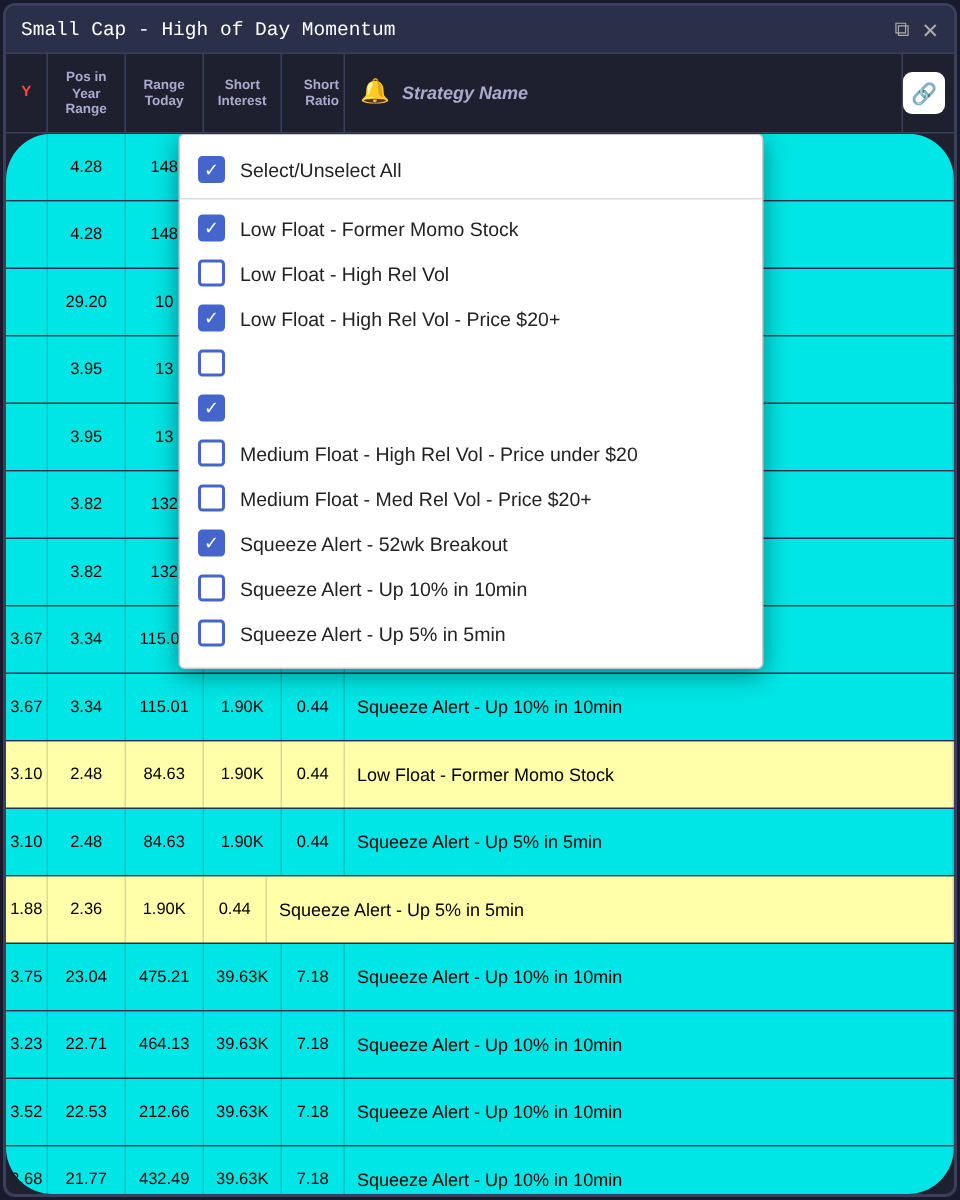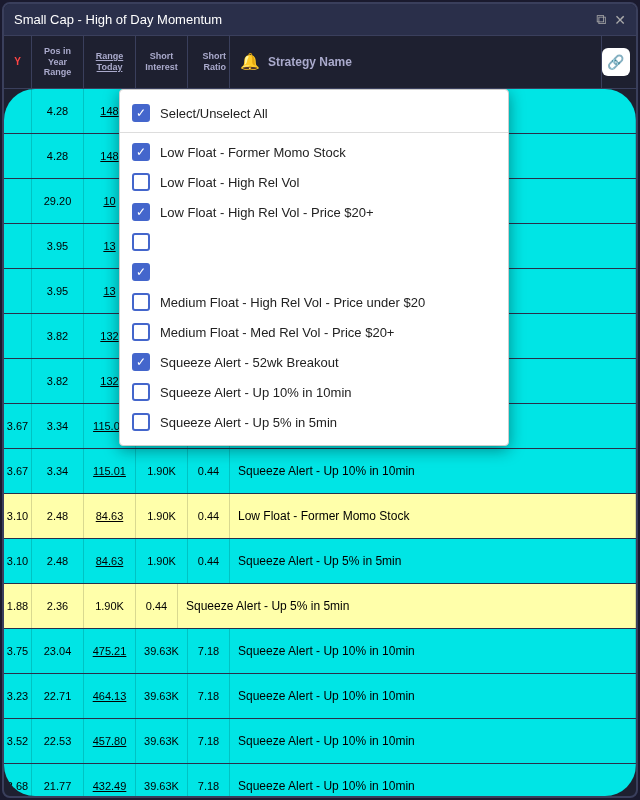--- a/index.html
+++ b/index.html
@@ -30,20 +30,21 @@
       display: flex;
       align-items: center;
       justify-content: space-between;
       border-bottom: 1px solid #3a3f5c;
       min-height: 32px;
     }
     .title-text {
       color: #ffffff;
       font-size: 13px;
       font-weight: 500;
+      font-family: Liberation Mono, monospace;
     }
     .title-buttons {
       display: flex;
       gap: 8px;
     }
     .title-btn {
       color: #aaaaaa;
       cursor: pointer;
       font-size: 14px;
       background: none;
@@ -65,34 +66,34 @@
       padding: 2px 3px;
       border-right: 1px solid #3a3f5c;
       line-height: 1.2;
       display: flex;
       align-items: center;
       justify-content: center;
       height: 52px;
     }
     .col-y { width: 28px; min-width: 28px; }
     .col-pos { width: 52px; min-width: 52px; }
-    .col-range { width: 52px; min-width: 52px; text-decoration: underline; }
+    .col-range { width: 52px; min-width: 52px; }
     .col-si { width: 52px; min-width: 52px; }
     .col-sr { width: 42px; min-width: 42px; }
     .col-strategy {
       flex: 1;
       display: flex;
       align-items: center;
       justify-content: flex-start;
       padding-left: 10px;
       gap: 8px;
       position: relative;
     }
     .bell-icon { font-size: 16px; color: #aaaacc; }
-    .strategy-label { color: #aaaacc; font-size: 12px; font-weight: 600; }
+    .strategy-label { color: #aaaacc; font-size: 12px; font-weight: 600; font-style: italic; }
     .link-btn {
       background: #ffffff;
       border: none;
       border-radius: 6px;
       width: 28px;
       height: 28px;
       display: flex;
       align-items: center;
       justify-content: center;
       cursor: pointer;
@@ -322,21 +323,21 @@
         <div class="cell col-y">3.23</div>
         <div class="cell col-pos">22.71</div>
         <div class="cell col-range">464.13</div>
         <div class="cell col-si">39.63K</div>
         <div class="cell col-sr">7.18</div>
         <div class="cell cell-strategy">Squeeze Alert - Up 10% in 10min</div>
       </div>
       <div class="data-row cyan">
         <div class="cell col-y">3.52</div>
         <div class="cell col-pos">22.53</div>
-        <div class="cell col-range">457.80</div>
+        <div class="cell col-range">212.66</div>
         <div class="cell col-si">39.63K</div>
         <div class="cell col-sr">7.18</div>
         <div class="cell cell-strategy">Squeeze Alert - Up 10% in 10min</div>
       </div>
       <div class="data-row cyan">
         <div class="cell col-y">3.68</div>
         <div class="cell col-pos">21.77</div>
         <div class="cell col-range">432.49</div>
         <div class="cell col-si">39.63K</div>
         <div class="cell col-sr">7.18</div>

